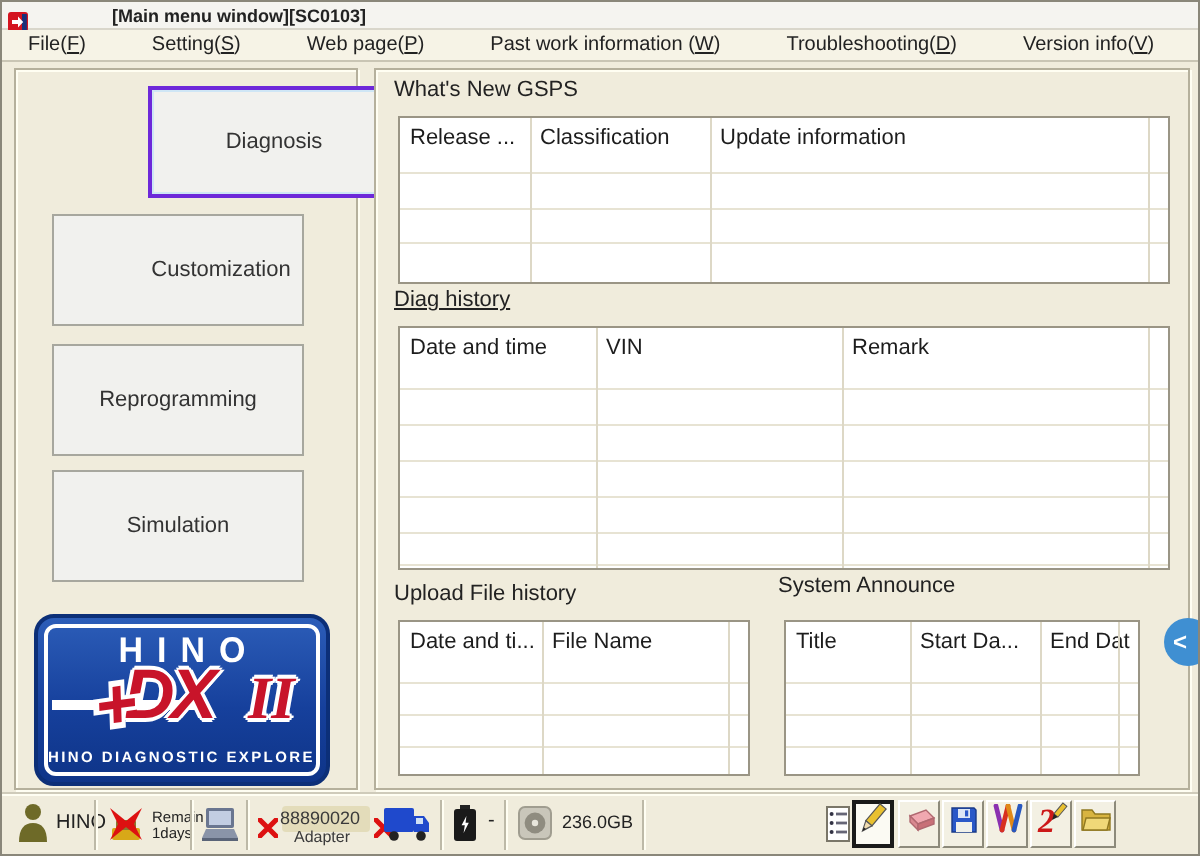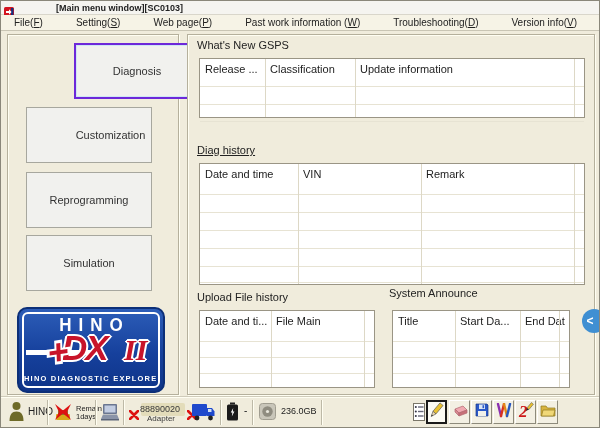--- a/index.html
+++ b/index.html
@@ -153,21 +153,21 @@
         </svg>
       </span>
       <div class="logo-tagline">HINO DIAGNOSTIC EXPLORER</div>
     </div>
   </div>
 </div>
 
 <div class="groupbox grp-right">
 
   <div class="panel-label" style="left:9px; top:4px;">What's New GSPS</div>
-  <div class="tbl" style="left:11px; top:23px; width:386px; height:60px;">
+  <div class="tbl" style="left:11px; top:23px; width:386px; height:84px;">
     <div class="th" style="left:0; width:64px;">Release ...</div>
     <div class="th" style="left:65px; width:89px;">Classification</div>
     <div class="th" style="left:155px; width:218px;">Update information</div>
     <div class="hline" style="top:27px;"></div>
     <div class="hline" style="top:45px;"></div>
     <div class="hline" style="top:62px;"></div>
     <div class="vline" style="left:65px;"></div>
     <div class="vline" style="left:155px;"></div>
     <div class="vline" style="left:374px;"></div>
   </div>
@@ -186,21 +186,21 @@
     <div class="vline" style="left:98px;"></div>
     <div class="vline" style="left:221px;"></div>
     <div class="vline" style="left:374px;"></div>
   </div>
 
   <div class="panel-label" style="left:9px; top:256px;">Upload File history</div>
   <div class="panel-label" style="left:201px; top:252px;">System Announce</div>
 
   <div class="tbl" style="left:11px; top:275px; width:176px; height:78px;">
     <div class="th" style="left:0; width:70px;">Date and ti...</div>
-    <div class="th" style="left:71px; width:93px;">File Main</div>
+    <div class="th" style="left:71px; width:93px;">File Name</div>
     <div class="hline" style="top:30px;"></div>
     <div class="hline" style="top:46px;"></div>
     <div class="hline" style="top:62px;"></div>
     <div class="vline" style="left:71px;"></div>
     <div class="vline" style="left:164px;"></div>
   </div>
 
   <div class="tbl" style="left:204px; top:275px; width:178px; height:78px;">
     <div class="th" style="left:0; width:61px;">Title</div>
     <div class="th" style="left:62px; width:64px;">Start Da...</div>

